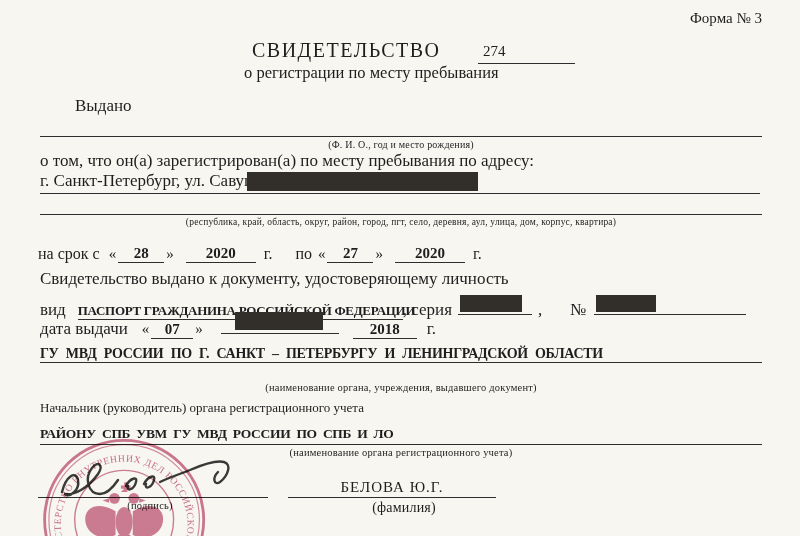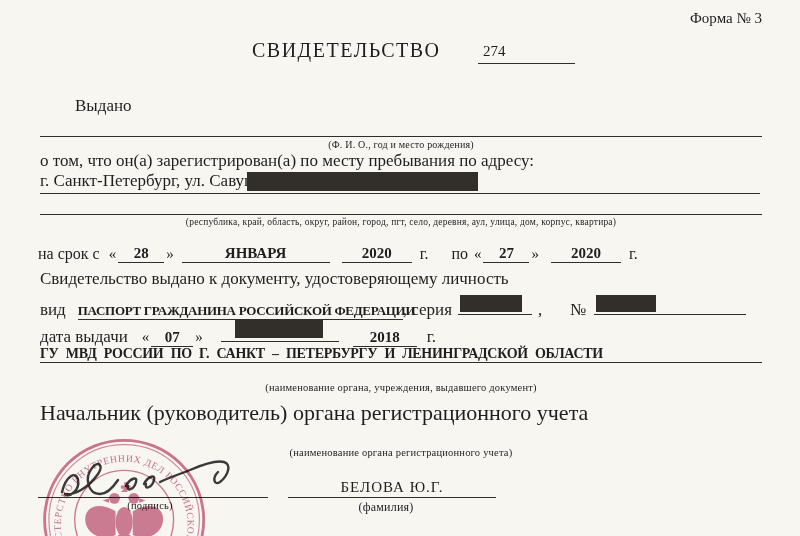--- a/index.html
+++ b/index.html
@@ -27,39 +27,39 @@
 </head>
 <body>
 
 <div class="page">
 
   <div class="abs" style="top:10px; right:38px; font-size:15px;">Форма № 3</div>
 
   <div class="abs" style="top:39px; left:252px; font-size:20px; letter-spacing:1.5px;">СВИДЕТЕЛЬСТВО</div>
   <div class="abs" style="top:43px; left:483px; font-size:15px;">274</div>
   <div class="rule" style="top:63px; left:478px; width:97px;"></div>
+  <div class="abs" style="top:63px; left:244px; font-size:16.5px;">о регистрации по месту пребывания</div>
 
   <div class="abs t17" style="top:96px; left:75px;">Выдано</div>
   <div class="rule" style="top:136px; left:40px; width:722px;"></div>
   <div class="caption" style="top:139px; left:40px; width:722px;">(Ф. И. О., год и место рождения)</div>
 
   <div class="abs t17" style="top:151px; left:40px;">о том, что он(а) зарегистрирован(а) по месту пребывания по адресу:</div>
 
   <div class="abs t17" style="top:171px; left:40px;">г. Санкт-Петербург, ул. Савушкина, дом</div>
   <span class="redact abs" style="left:247px; top:172px; width:231px; height:19px;"></span>
   <div class="rule" style="top:193px; left:40px; width:720px;"></div>
   <div class="rule" style="top:214px; left:40px; width:722px;"></div>
   <div class="caption" style="top:217px; left:40px; width:722px; font-size:9.5px;">(республика, край, область, округ, район, город, пгт, село, деревня, аул, улица, дом, корпус, квартира)</div>
 
   <div class="row t16" style="top:233px; left:38px;align-items:flex-end;">
     <span>на срок с</span>
     <span class="qm" style="margin-left:9px;">«</span>
     <span class="ucell val" style="width:46px; margin-left:2px; font-size:15px;margin-top:12px;">28</span>
     <span class="qm" style="margin-left:2px;">»</span>
-    <span class="ucell val" style="width:148px; margin-left:8px; font-size:15px;">ЯНВАРЯ</span>
     <span class="ucell val" style="width:70px; margin-left:12px; font-size:15px;">2020</span>
     <span style="margin-left:8px;">г.</span>
     <span style="margin-left:23px;">по</span>
     <span class="qm" style="margin-left:6px;">«</span>
     <span class="ucell val" style="width:46px; margin-left:2px; font-size:15px;">27</span>
     <span class="qm" style="margin-left:2px;">»</span>
     <span class="ucell val" style="width:70px; margin-left:12px; font-size:15px;">2020</span>
     <span style="margin-left:8px;">г.</span>
   </div>
 
@@ -72,45 +72,46 @@
     <span class="ucell" style="width:74px; margin-left:6px; position:relative; height:20px;">
       <span class="redact" style="position:absolute; left:2px; top:1px; width:62px; height:17px;"></span>
     </span>
     <span style="margin-left:6px;">,</span>
     <span style="margin-left:28px;">№</span>
     <span class="ucell" style="width:152px; margin-left:8px; position:relative; height:20px;">
       <span class="redact" style="position:absolute; left:2px; top:1px; width:60px; height:17px;"></span>
     </span>
   </div>
 
-  <div class="row t17" style="top:320px; left:40px;">
+  <div class="row t17" style="top:312px; left:40px;">
     <span>дата выдачи</span>
     <span class="qm" style="margin-left:14px;">«</span>
     <span class="ucell val" style="width:42px; margin-left:2px; font-size:15px;">07</span>
     <span class="qm" style="margin-left:2px;">»</span>
     <span class="ucell" style="width:118px; margin-left:18px; position:relative; height:21px;">
       <span class="redact" style="position:absolute; left:14px; top:0; width:88px; height:18px;"></span>
     </span>
     <span class="ucell val" style="width:64px; margin-left:14px; font-size:15px;">2018</span>
     <span style="margin-left:10px;">г.</span>
   </div>
 
   <div class="abs bcond" style="top:346px; left:40px; font-size:14px; word-spacing:4px;">ГУ МВД РОССИИ ПО Г. САНКТ – ПЕТЕРБУРГУ И ЛЕНИНГРАДСКОЙ ОБЛАСТИ</div>
   <div class="rule" style="top:362px; left:40px; width:722px;"></div>
   <div class="caption" style="top:364px; left:40px; width:722px; font-size:10.5px;margin-top:18px;">(наименование органа, учреждения, выдавшего документ)</div>
 
-  <div class="abs" style="top:400px; left:40px; font-size:22px;">Начальник (руководитель) органа регистрационного учета</div>
+  <div class="abs" style="top:400px; left:40px; font-size:13px;">Начальник (руководитель) органа регистрационного учета</div>
+  <div class="abs uline bcond" style="top:426px; left:40px; width:722px; height:18px; font-size:13.5px; word-spacing:3px;">РАЙОНУ СПБ УВМ ГУ МВД РОССИИ ПО СПБ И ЛО</div>
   <div class="caption" style="top:447px; left:40px; width:722px; font-size:10.5px;">(наименование органа регистрационного учета)</div>
 
   <div class="rule" style="top:497px; left:38px; width:230px;"></div>
   <div class="caption" style="top:500px; left:90px; width:120px; font-size:10.5px;">(подпись)</div>
 
   <div class="abs" style="top:479px; left:288px; width:208px; text-align:center; font-size:15px; letter-spacing:1px;">БЕЛОВА Ю.Г.</div>
   <div class="rule" style="top:497px; left:288px; width:208px;"></div>
-  <div class="caption" style="top:500px; left:282px; width:208px; font-size:12px;">(фамилия)</div>
+  <div class="caption" style="top:500px; left:300px; width:208px; font-size:14px;">(фамилия)</div>
 
   <svg class="abs stamp-svg" style="left:36px; top:436px;" width="172" height="172" viewBox="0 0 160 160">
     <defs>
       <path id="ringPath" d="M 37.5,121.5 A 59,59 0 1 1 126.5,121.5"></path>
       <path id="botPath" d="M 36,112 A 53,53 0 0 0 128,112"></path>
     </defs>
     <g stroke="#c14f72" fill="none">
       <circle cx="82" cy="78" r="74" stroke-width="2.6" opacity="0.85"></circle>
       <circle cx="82" cy="78" r="70" stroke-width="1.1" opacity="0.7"></circle>
       <circle cx="82" cy="78" r="46" stroke-width="1.3" opacity="0.8"></circle>

